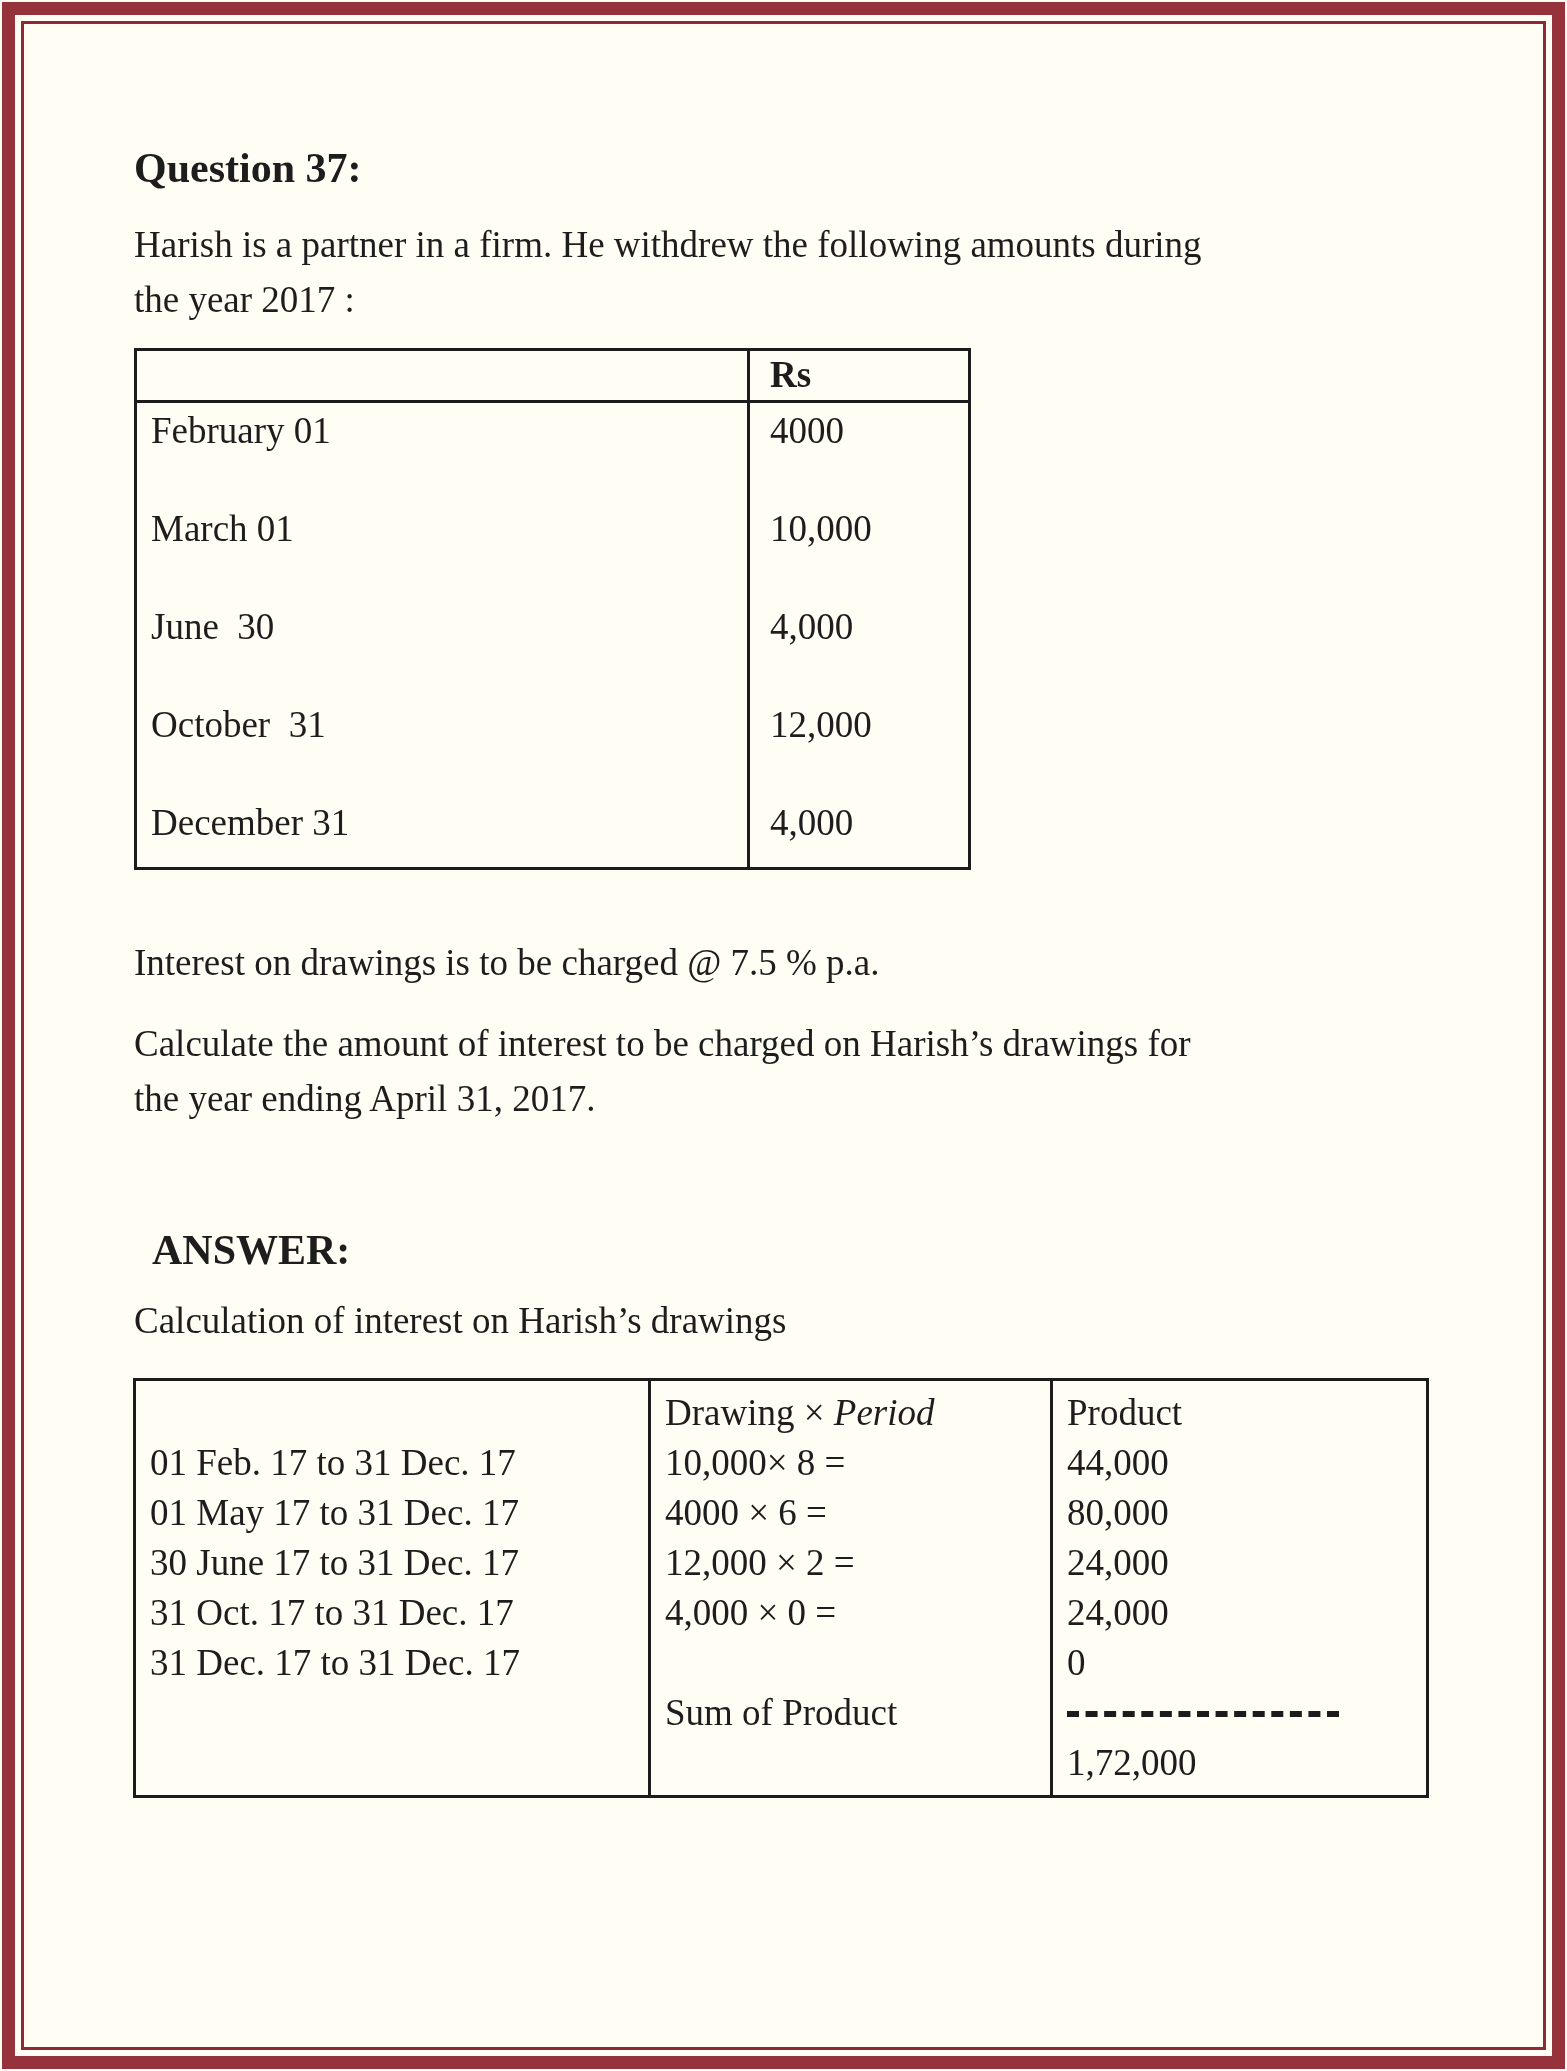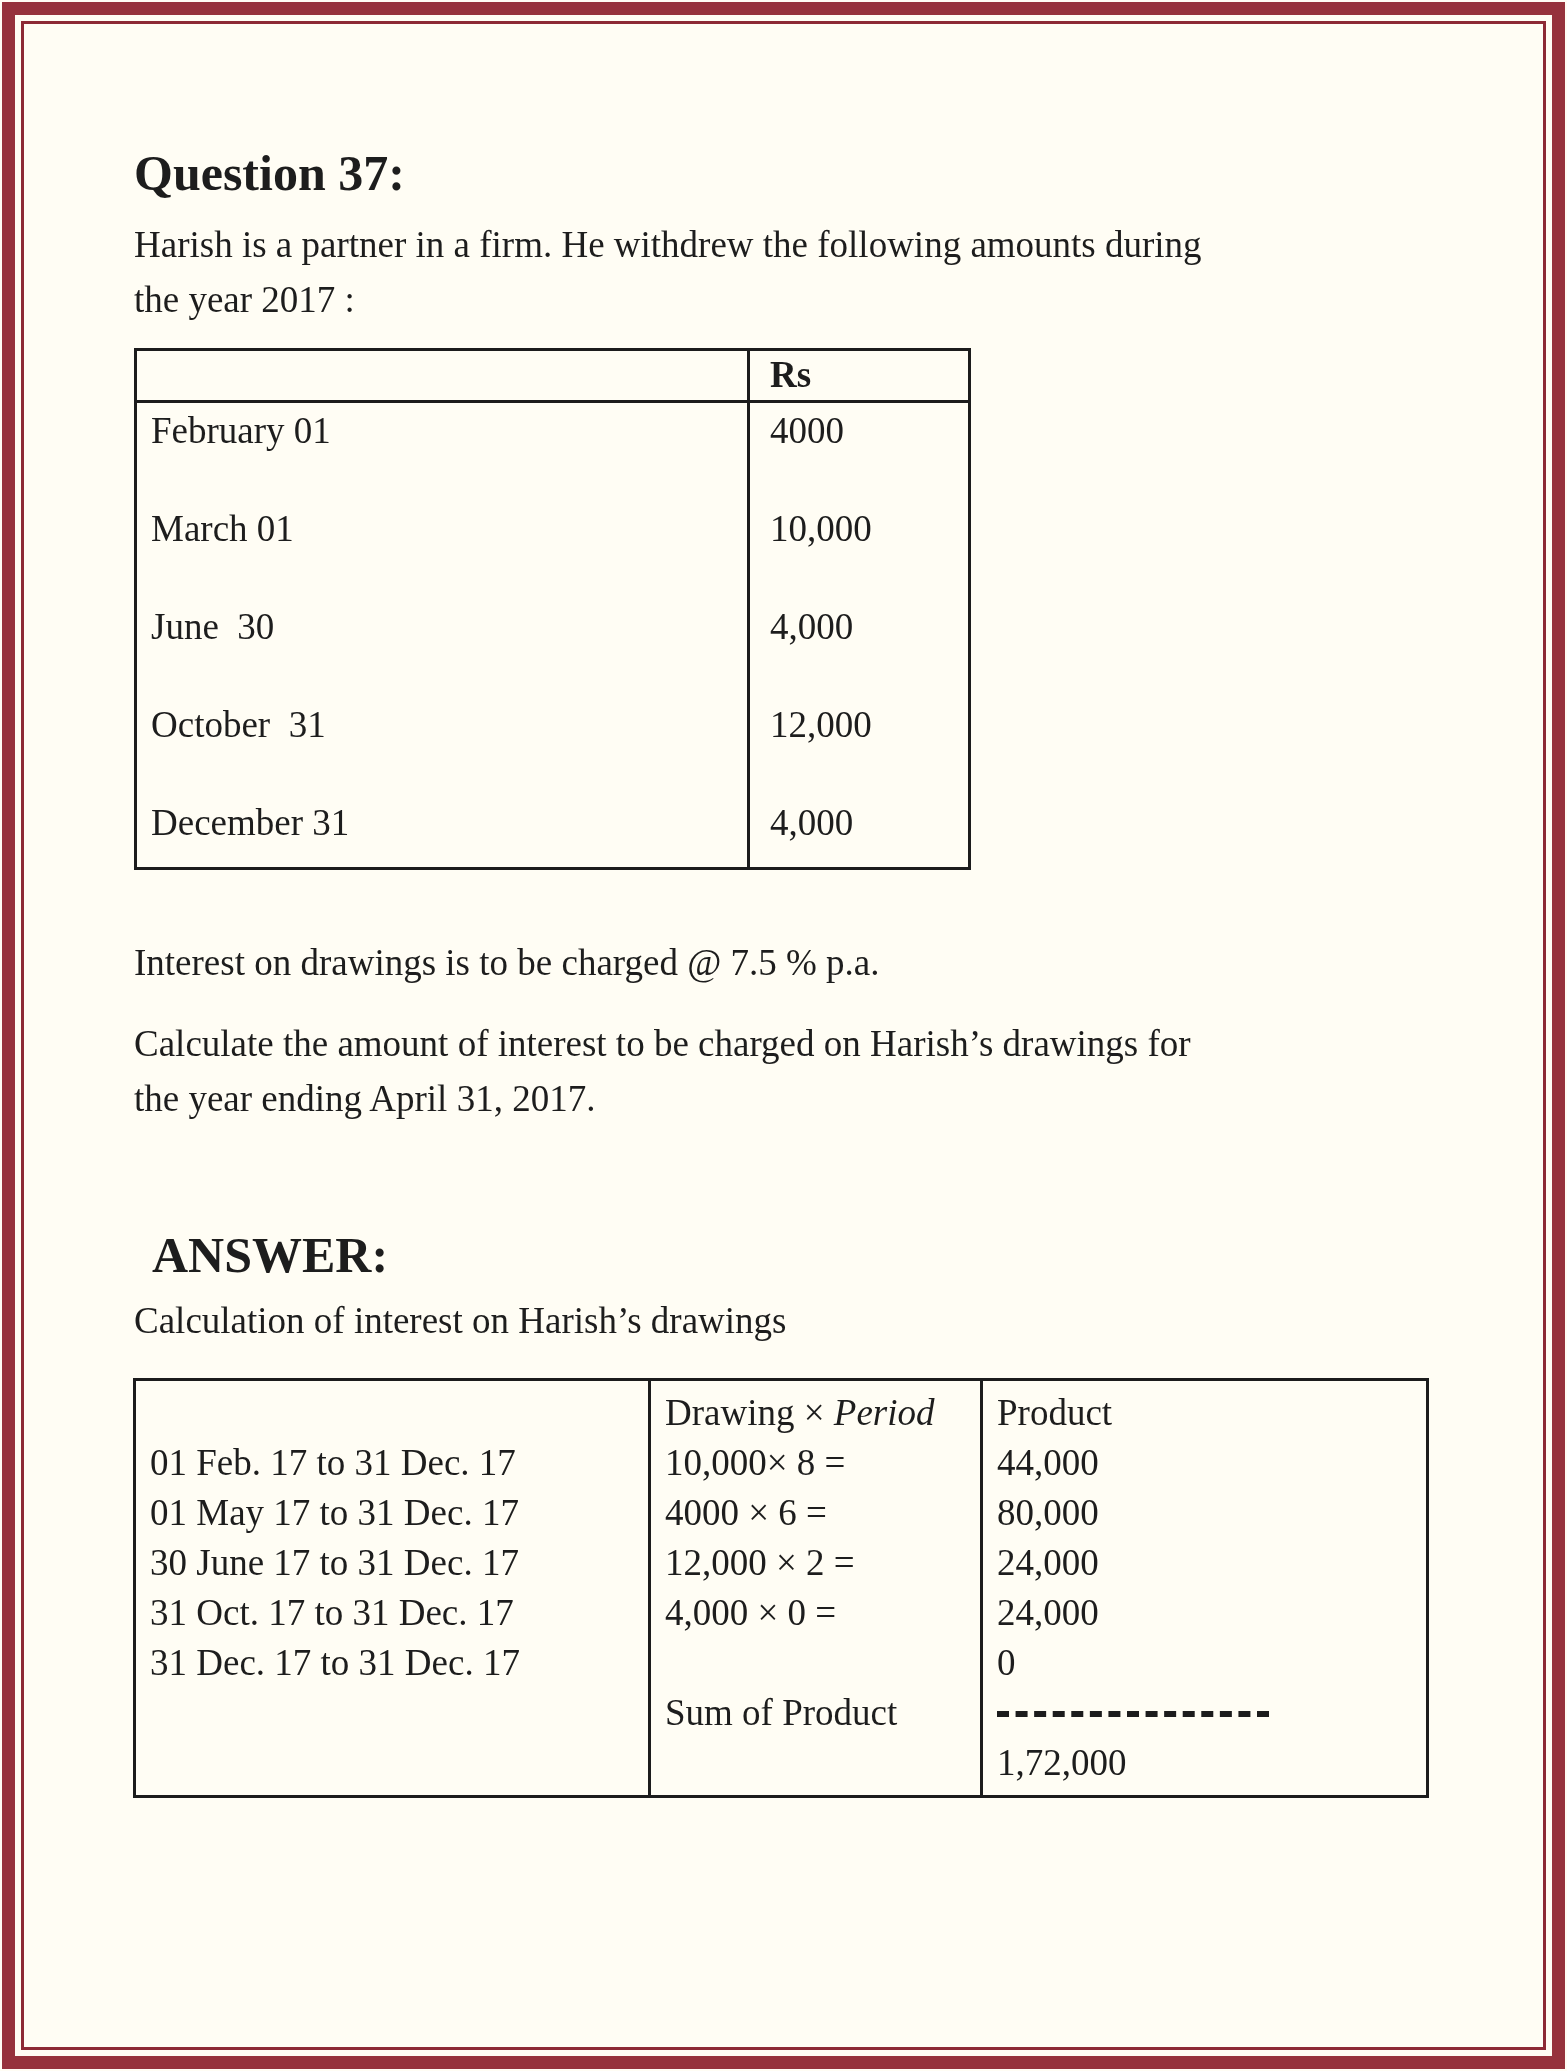--- a/index.html
+++ b/index.html
@@ -15,40 +15,40 @@
     background:var(--paper);
     font-family:"Liberation Serif","DejaVu Serif",serif;
     color:var(--ink);
     overflow:hidden;
   }
   
   .frame{position:absolute;inset:2px;border:13px solid var(--frame-outer);pointer-events:none;z-index:5;}
   .frame::after{content:"";position:absolute;inset:6px;border:3px solid var(--frame-inner);}
 
   .abs{position:absolute;}
-  .h-bold{font-weight:bold;font-size:50px;}
+  .h-bold{font-weight:bold;font-size:42px;}
   .bodytext{font-size:37px;white-space:pre-wrap;text-align:center;}
   .pline{height:55px;display:flex;align-items:center;font-size:37px;white-space:pre-wrap;}
 
   
   .t1{left:134px;top:348px;width:837px;border:3px solid var(--rule);box-sizing:border-box;}
   .t1-row{display:flex;height:98px;}
   .t1-row.t1-head{height:49px;border-bottom:3px solid var(--rule);}
   .t1-row:last-child{height:72px;}
   .t1-c1{width:613px;border-right:3px solid var(--rule);box-sizing:border-box;
          padding:6px 0 0 14px;font-size:37px;white-space:pre-wrap;}
   .t1-c2{flex:1;padding:6px 0 0 20px;font-size:37px;white-space:pre-wrap;}
   .t1-head .t1-c2{font-weight:bold;padding-top:2px;}
 
   
   .t2{left:133px;top:1378px;width:1296px;border:3px solid var(--rule);box-sizing:border-box;
       display:flex;align-items:stretch;}
   .t2col{box-sizing:border-box;padding:6px 0 8px 0;}
   .t2c1{width:515px;border-right:3px solid var(--rule);}
-  .t2c2{width:332px;border-right:3px solid var(--rule);}
+  .t2c2{width:402px;border-right:3px solid var(--rule);}
   .t2c3{flex:1;}
   .t2line{height:50px;display:flex;align-items:center;padding-left:14px;
           font-size:37px;white-space:pre-wrap;}
   .t2line .it{font-style:italic;text-align:right;}
   .dash-rule{width:272px;border-top:6px dashed var(--rule);margin-top:4px;}
 </style>
 </head>
 <body>
 
 <div class="frame"></div>

